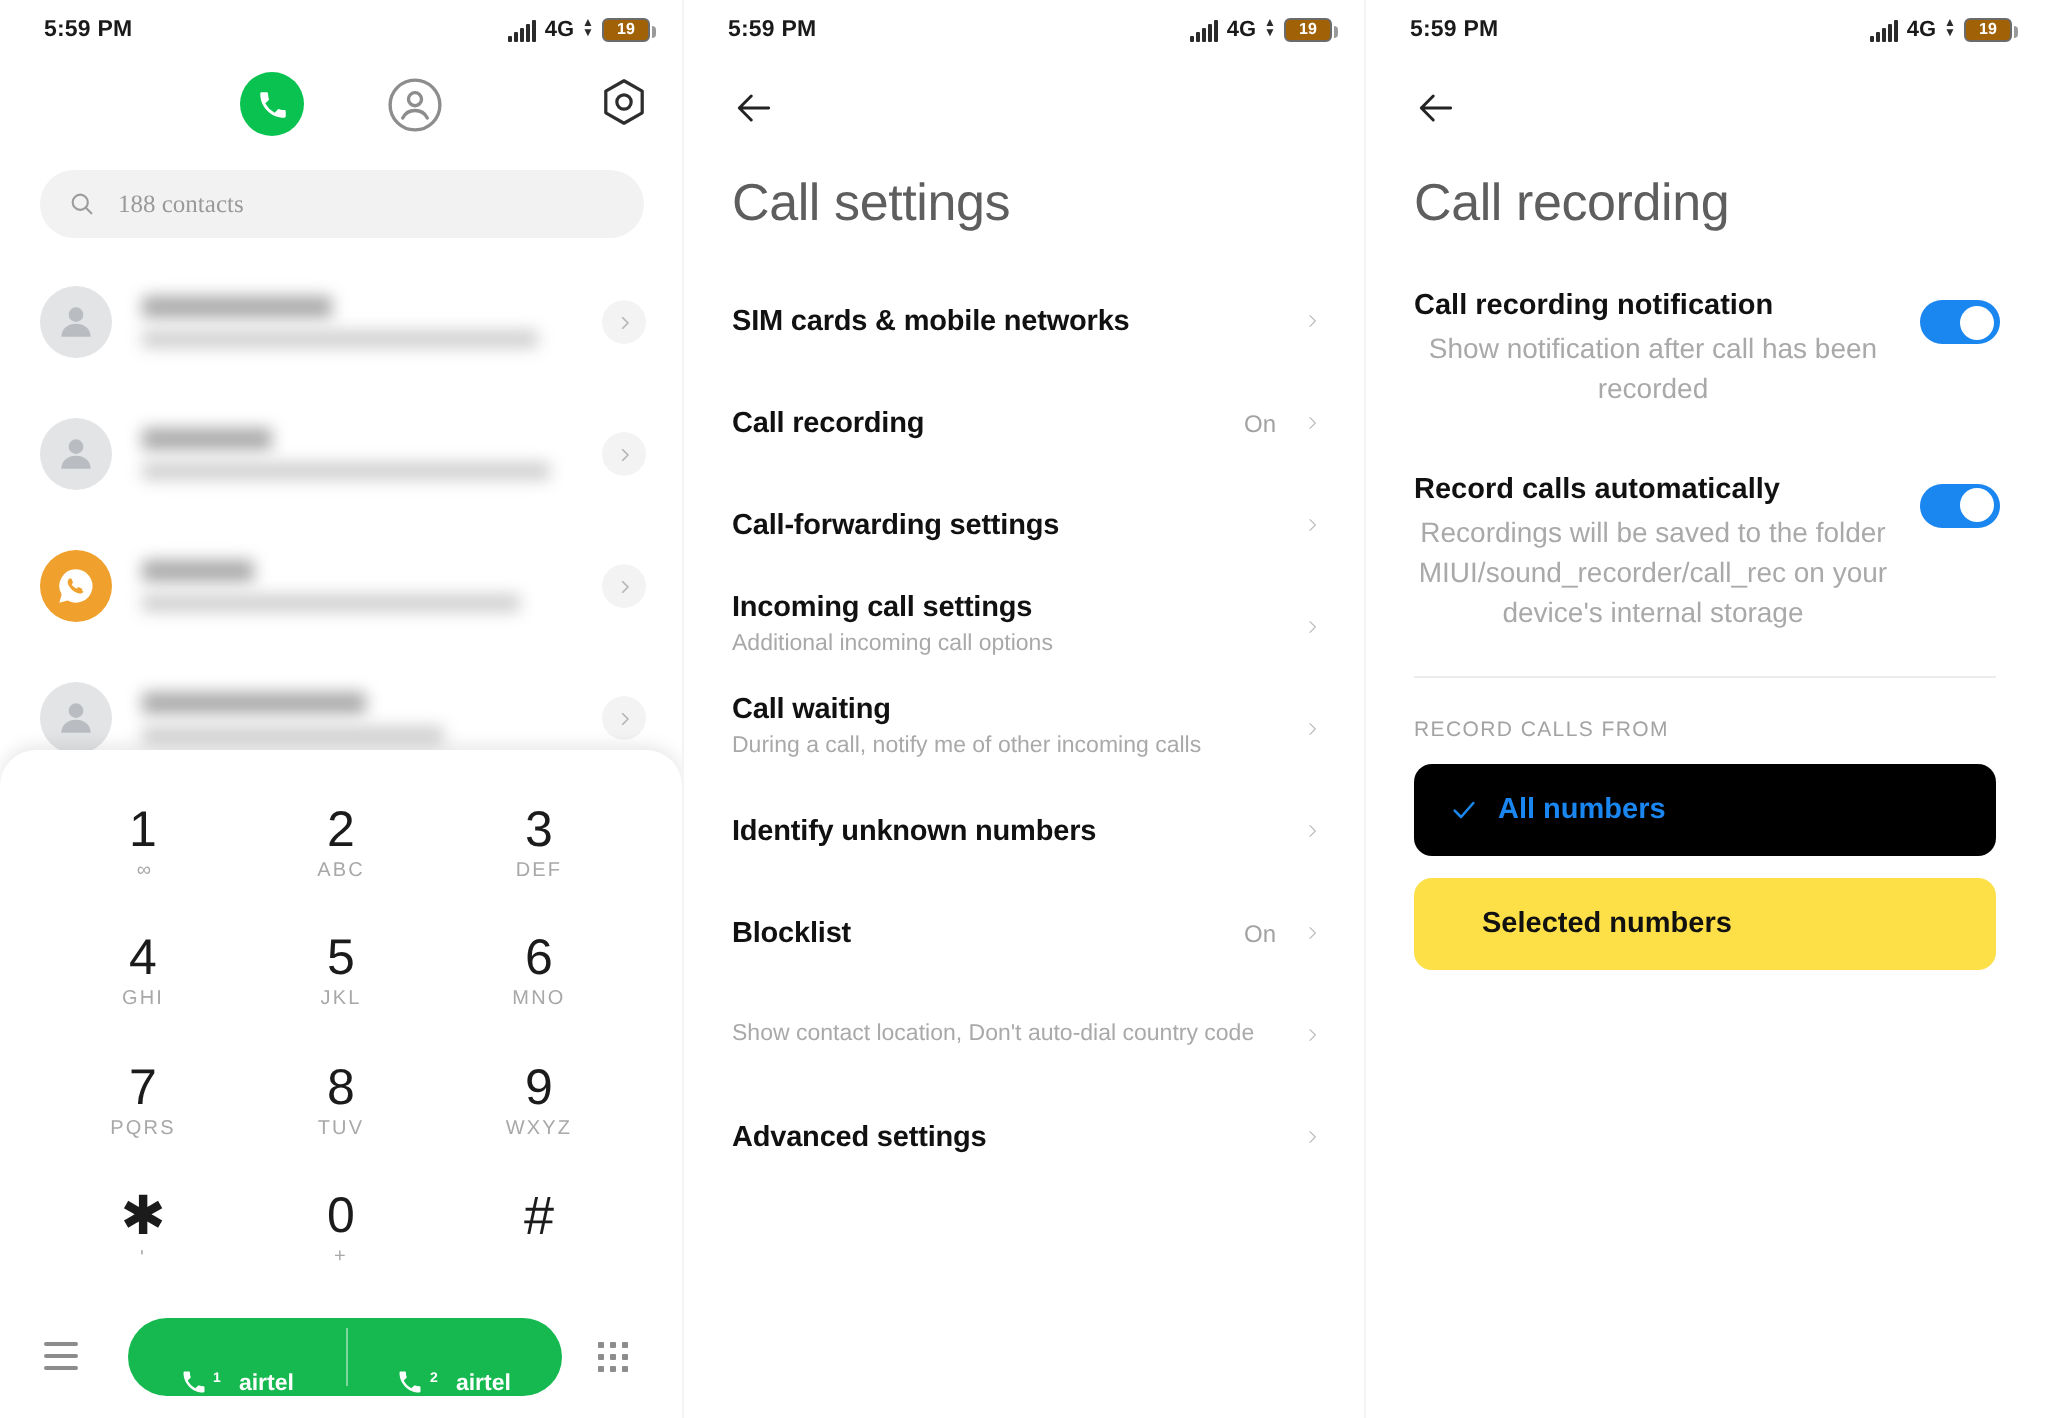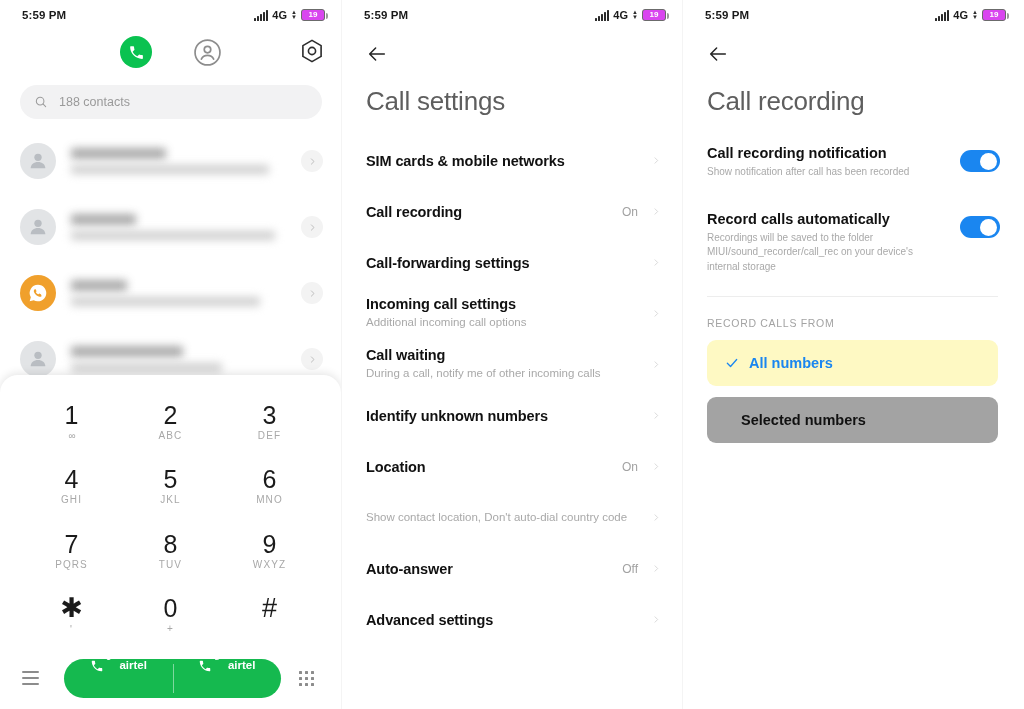--- a/index.html
+++ b/index.html
@@ -26,21 +26,21 @@
   .sig-bars i { width: 2px; background: #2b2b2b; display: block; border-radius: .5px; }
   .sig-bars i:nth-child(1){height:3px}.sig-bars i:nth-child(2){height:5px}
   .sig-bars i:nth-child(3){height:7px}.sig-bars i:nth-child(4){height:9px}
   .sig-bars i:nth-child(5){height:11px}
   .net-label { font-size: 11px; font-weight: bold; color: #1a1a1a; }
   .net-arrows { display:flex; flex-direction:column; font-size:6px; line-height:5px; color:#2b2b2b; }
   .battery {
     position: relative; width: 24px; height: 12px;
     border: 1.3px solid #6b6b6b; border-radius: 3px;
     display: flex; align-items: center; justify-content: center;
-    background: #d946ef;
+    background: #a16207;
   }
   .battery:after {
     content:''; position:absolute; right:-4px; top:3px;
     width:2.5px; height:6px; background:#9a9a9a; border-radius:0 2px 2px 0;
   }
   .battery span { font-size: 8px; font-weight: bold; color: #ffffff; line-height: 1; }
 
   
   .tabbar { display:flex; align-items:center; height: 46px; padding: 0 0 0 0; position: relative; }
   .tab-phone {
@@ -50,21 +50,21 @@
   }
   .tab-phone svg { width: 17px; height: 17px; fill: #ffffff; }
   .tab-contacts { position:absolute; left: 193px; top: 8px; width: 29px; height: 29px; }
   .tab-settings { position:absolute; left: 299px; top: 8px; width: 26px; height: 26px; }
 
   .searchbar {
     margin: 9px 19px 0 20px; height: 34px; border-radius: 18px;
     background: #f2f2f3; display:flex; align-items:center; padding: 0 14px; gap: 11px;
   }
   .searchbar svg { width: 14px; height: 14px; stroke: #9c9c9c; fill: none; stroke-width: 1.8; }
-  .search-text { font-size: 12.5px; color: #9a9a9a; }
+  .search-text { font-size: 12.5px; color: #9a9a9a; font-family: Liberation Serif, serif; }
 
   .contacts { margin-top: 9px; }
   .crow { height: 66px; display:flex; align-items:center; padding: 0 18px 0 20px; gap: 15px; position: relative; }
   .cavatar { width: 36px; height: 36px; border-radius: 50%; background: #e2e4e6; flex: 0 0 36px;
              display:flex; align-items:center; justify-content:center; }
   .cavatar svg { width: 22px; height: 22px; fill: #b9bdc2; }
   .cavatar.orange { background: #f0a02c; }
   .cavatar.orange svg { fill: #ffffff; width: 20px; height: 20px; }
   .cbody { flex: 1; display:flex; flex-direction: column; gap: 6px; }
   .blur-name { height: 11px; border-radius: 2px; background: #9b9b9b;
@@ -88,21 +88,21 @@
   .key .sub { font-size: 10px; color: #a8a8a8; letter-spacing: 1.1px; font-weight: 500; height: 10px; }
   .key .sub.vm { font-size: 10px; letter-spacing: -1px; }
   .key .digit.sym { font-size: 27px; font-weight: 400; }
 
   .dialbar { height: 62px; display:flex; align-items:center; padding: 0 22px; gap: 0; }
   .dl-menu { width: 30px; display:flex; flex-direction:column; gap: 4px; }
   .dl-menu i { height: 2px; background: #8c8c8c; border-radius: 1px; display:block; }
   .dl-menu i:nth-child(1){width:17px}.dl-menu i:nth-child(2){width:17px}.dl-menu i:nth-child(3){width:17px}
   .callbtns { flex: 1; margin: 0 12px; height: 39px; border-radius: 21px; background: #15b94f;
               display:flex; overflow:hidden; }
-  .callbtn { flex: 1; display:flex; align-items:flex-start; justify-content:center; gap: 7px; position:relative; }
+  .callbtn { flex: 1; display:flex; align-items:flex-end; justify-content:center; gap: 7px; position:relative; }
   .callbtn + .callbtn:before { content:''; position:absolute; left:0; top:5px; bottom:5px; width:1px; background:rgba(255,255,255,.45); }
   .callbtn svg { width: 14px; height: 14px; fill: #ffffff; }
   .callbtn .simnum { font-size: 7px; color:#fff; position: relative; top: -5px; left: -4px; font-weight: bold; }
   .callbtn .op { font-size: 11.5px; color: #ffffff; font-weight: bold; margin-left: -2px; }
   .dl-grid { width: 26px; display:grid; grid-template-columns: repeat(3,3px); gap: 3px; justify-content:center; }
   .dl-grid i { width: 3px; height: 3px; background: #8c8c8c; border-radius: .5px; display:block; }
 
   
   .backrow { height: 48px; display:flex; align-items:center; padding-left: 24px; }
   .backrow svg { width: 22px; height: 22px; stroke: #232323; fill: none; stroke-width: 1.6; }
@@ -114,28 +114,28 @@
   .setrow .t1 { font-size: 14.5px; color: #111111; font-weight: bold; letter-spacing: -.1px; }
   .setrow .t2 { font-size: 11.5px; color: #a9a9a9; line-height: 1.35; max-width: 270px; }
   .setrow .val { font-size: 12px; color: #a2a2a2; }
   .setrow .chev { width: 12px; display:flex; align-items:center; justify-content:flex-end; }
   .setrow .chev svg { width: 8px; height: 13px; stroke: #b9b9b9; fill: none; stroke-width: 1.6; }
 
   
   .togglerow { display:flex; align-items:flex-start; padding: 0 22px 0 24px; gap: 14px; }
   .togglerow .txt { flex: 1; display:flex; flex-direction:column; gap: 4px; }
   .togglerow .t1 { font-size: 14.5px; color: #111111; font-weight: bold; }
-  .togglerow .t2 { font-size: 10px; color: #a9a9a9; line-height: 1.42; max-width: 250px; }
+  .togglerow .t2 { font-size: 14px; color: #a9a9a9; line-height: 1.42; max-width: 250px; text-align: center; }
   .switch { width: 40px; height: 22px; border-radius: 12px; background: #1a86f0; position: relative; flex: 0 0 40px; margin-top: 5px; }
   .switch .knob { position:absolute; width: 17px; height: 17px; border-radius: 50%; background: #fff; top: 2.5px; right: 3px; }
   .divider { height: 1px; background: #ededed; margin: 22px 24px 0 24px; }
   .sec-label { font-size: 10.5px; color: #a3a3a3; letter-spacing: .7px; padding: 20px 24px 0 24px; }
   .opt { margin: 11px 24px 0 24px; height: 46px; border-radius: 9px; display:flex; align-items:center; padding: 0 18px; gap: 10px; }
-  .opt.selected { background: #fef9c3; }
-  .opt.plain { background: #a3a3a3; padding-left: 34px; }
+  .opt.selected { background: #000000; }
+  .opt.plain { background: #fde047; padding-left: 34px; }
   .opt .check { width: 14px; height: 14px; }
   .opt .check svg { width: 14px; height: 14px; stroke: #1a86f0; fill: none; stroke-width: 2.2; }
   .opt .lbl { font-size: 14.5px; font-weight: bold; color: #111; }
   .opt.selected .lbl { color: #1a86f0; }
 </style>
 </head>
 <body>
 
 <div class="screens">
 
@@ -443,45 +443,34 @@
           </div>
         <div class="val"></div>
         <div class="chev">
             <svg viewBox="0 0 24 24">
               <path d="M9 4l8 8-8 8" stroke-linecap="round" stroke-linejoin="round"></path>
             </svg>
           </div>
       </div>
       <div class="setrow">
         <div class="txt">
-            <div class="t1">Location</div>
+            <div class="t1">Blocklist</div>
           </div>
         <div class="val">On</div>
         <div class="chev">
             <svg viewBox="0 0 24 24">
               <path d="M9 4l8 8-8 8" stroke-linecap="round" stroke-linejoin="round"></path>
             </svg>
           </div>
       </div>
       <div class="setrow">
         <div class="txt">
           <div class="t2">Show contact location, Don't auto-dial country code</div>
         </div>
         <div class="val"></div>
-        <div class="chev">
-            <svg viewBox="0 0 24 24">
-              <path d="M9 4l8 8-8 8" stroke-linecap="round" stroke-linejoin="round"></path>
-            </svg>
-          </div>
-      </div>
-      <div class="setrow">
-        <div class="txt">
-            <div class="t1">Auto-answer</div>
-          </div>
-        <div class="val">Off</div>
         <div class="chev">
             <svg viewBox="0 0 24 24">
               <path d="M9 4l8 8-8 8" stroke-linecap="round" stroke-linejoin="round"></path>
             </svg>
           </div>
       </div>
       <div class="setrow">
         <div class="txt">
             <div class="t1">Advanced settings</div>
           </div>

